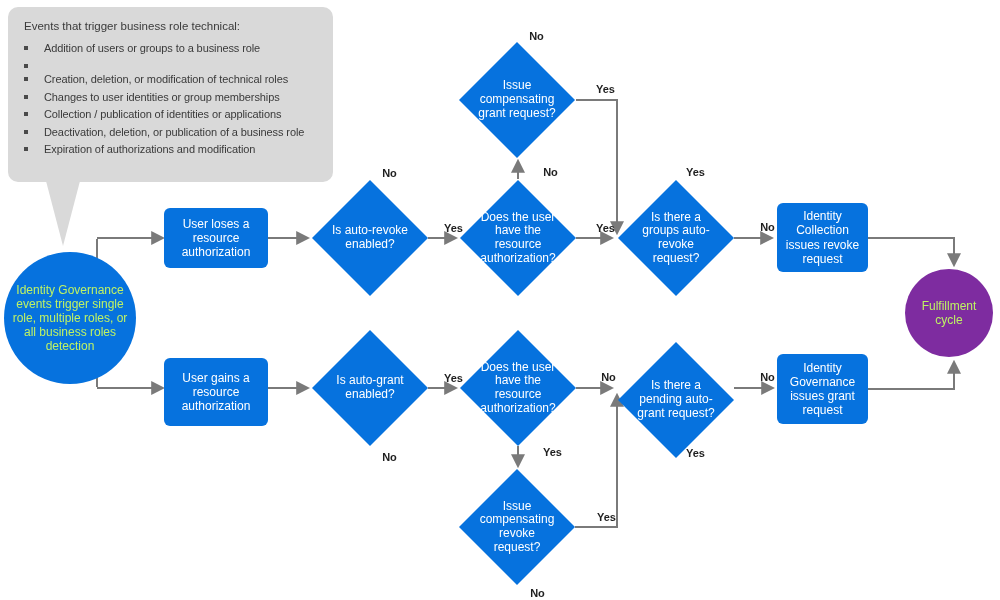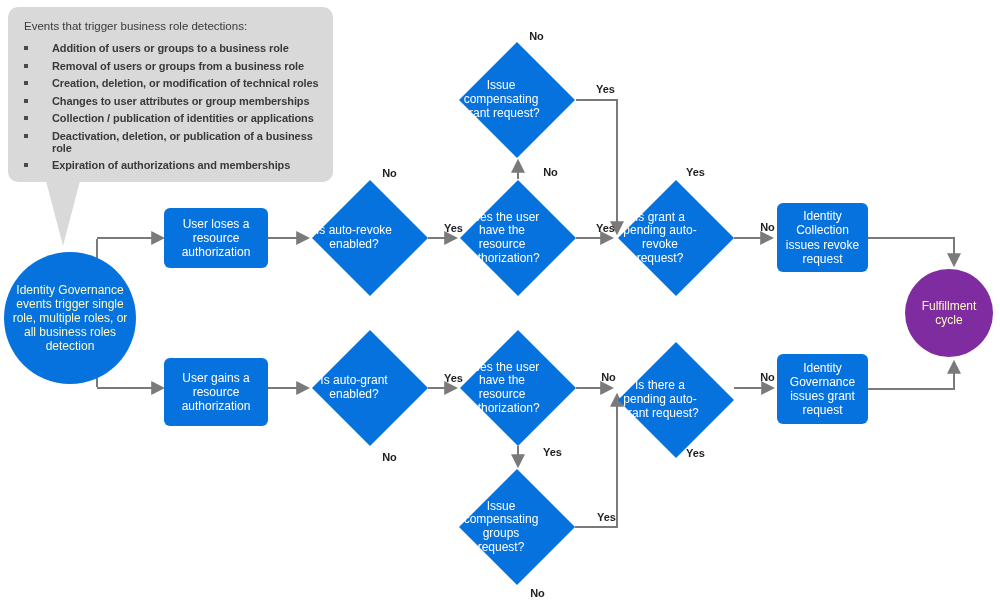--- a/index.html
+++ b/index.html
@@ -13,41 +13,41 @@
   .callout{
     position:absolute;left:8px;top:7px;width:325px;height:175px;
     background:#D9D9D9;border-radius:10px;padding:11px 14px 8px 16px;
     box-sizing:border-box;z-index:2;
   }
   .callout-tail{
     position:absolute;left:46px;top:181px;width:34px;height:65px;
     background:#D9D9D9;clip-path:polygon(0 0,100% 0,50% 100%);z-index:2;
   }
   .callout-title{font-size:11.5px;color:#3a3a3a;margin:2px 0 10px 0;}
-  .callout-item{display:flex;gap:24px;font-size:11px;color:#3a3a3a;margin-bottom:5.5px;letter-spacing:-0.1px;font-weight:bold;}
+  .callout-item{display:flex;gap:16px;font-size:11px;color:#3a3a3a;margin-bottom:5.5px;letter-spacing:-0.1px;}
   .bullet{width:4px;height:4px;background:#4a4a4a;margin-top:4px;flex:none;}
   
   .pbox{
     position:absolute;background:#0672DE;border-radius:6px;z-index:2;
     display:flex;align-items:center;justify-content:center;
     color:#fff;font-size:12px;line-height:1.18;text-align:center;
     padding:3px;box-sizing:border-box;
   }
   .pcircle{
     position:absolute;border-radius:50%;z-index:2;
     display:flex;align-items:center;justify-content:center;
-    color:#fef9c3;font-size:12px;line-height:1.18;text-align:center;
+    color:#bef264;font-size:12px;line-height:1.18;text-align:center;
   }
   .start{left:4px;top:252px;width:132px;height:132px;background:#0672DE;}
   .end{left:905px;top:269px;width:88px;height:88px;background:#7E2CA0;align-items:center;}
   .ctxt{width:116px;}
   .etxt{width:72px;}
   .diamond{
     position:absolute;width:116px;height:116px;z-index:2;
-    display:flex;align-items:center;justify-content:flex-start;
+    display:flex;align-items:center;justify-content:center;
   }
   .dshape{
     position:absolute;left:0;top:0;right:0;bottom:0;background:#0672DE;
     clip-path:polygon(50% 0,100% 50%,50% 100%,0 50%);
   }
   .dtxt{
     position:relative;z-index:1;color:#fff;font-size:12px;line-height:1.14;
     text-align:center;width:84px;
   }
   
@@ -82,48 +82,47 @@
       <path d="M428,388 L454,388" marker-end="url(#arr)"></path>
       <path d="M576,388 L610,388" marker-end="url(#arr)"></path>
       <path d="M518,446 L518,464" marker-end="url(#arr)"></path>
       <path d="M575,527 L617,527 L617,397" marker-end="url(#arr)"></path>
       <path d="M734,388 L771,388" marker-end="url(#arr)"></path>
       <path d="M868,389 L954,389 L954,364" marker-end="url(#arr)"></path>
     </g>
   </svg>
 
   <div class="callout">
-    <div class="callout-title">Events that trigger business role detections:</div>
+    <div class="callout-title">Events that trigger business role technical:</div>
     <div class="callout-item">
         <span class="bullet"></span>
         <span>Addition of users or groups to a business role</span>
       </div>
     <div class="callout-item">
         <span class="bullet"></span>
-        <span>Removal of users or groups from a business role</span>
       </div>
     <div class="callout-item">
         <span class="bullet"></span>
         <span>Creation, deletion, or modification of technical roles</span>
       </div>
     <div class="callout-item">
         <span class="bullet"></span>
-        <span>Changes to user attributes or group memberships</span>
+        <span>Changes to user identities or group memberships</span>
       </div>
     <div class="callout-item">
         <span class="bullet"></span>
         <span>Collection / publication of identities or applications</span>
       </div>
     <div class="callout-item">
         <span class="bullet"></span>
         <span>Deactivation, deletion, or publication of a business role</span>
       </div>
     <div class="callout-item">
         <span class="bullet"></span>
-        <span>Expiration of authorizations and memberships</span>
+        <span>Expiration of authorizations and modification</span>
       </div>
   </div>
   <div class="callout-tail"></div>
 
   <div class="pcircle start">
     <div class="ctxt">Identity Governance events trigger single role, multiple roles, or all business roles detection</div>
   </div>
 
   <div class="pbox" style="left:164px;top:208px;width:104px;height:60px;">
     <span>User loses a resource authorization</span>
@@ -139,21 +138,21 @@
     <div class="dtxt">Does the user have the resource authorization?</div>
   </div>
 
   <div class="diamond" style="left:459px;top:42px;">
     <div class="dshape"></div>
     <div class="dtxt">Issue compensating grant request?</div>
   </div>
 
   <div class="diamond" style="left:618px;top:180px;">
     <div class="dshape"></div>
-    <div class="dtxt">Is grant a pending auto-revoke request?</div>
+    <div class="dtxt">Is there a groups auto-revoke request?</div>
   </div>
 
   <div class="pbox" style="left:777px;top:203px;width:91px;height:69px;">
     <span>Identity Collection issues revoke request</span>
   </div>
 
   <div class="pbox" style="left:164px;top:358px;width:104px;height:68px;">
     <span>User gains a resource authorization</span>
   </div>
 
@@ -162,21 +161,21 @@
     <div class="dtxt">Is auto-grant enabled?</div>
   </div>
 
   <div class="diamond" style="left:460px;top:330px;">
     <div class="dshape"></div>
     <div class="dtxt">Does the user have the resource authorization?</div>
   </div>
 
   <div class="diamond" style="left:459px;top:469px;">
     <div class="dshape"></div>
-    <div class="dtxt">Issue compensating groups request?</div>
+    <div class="dtxt">Issue compensating revoke request?</div>
   </div>
 
   <div class="diamond" style="left:618px;top:342px;">
     <div class="dshape"></div>
     <div class="dtxt">Is there a pending auto-grant request?</div>
   </div>
 
   <div class="pbox" style="left:777px;top:354px;width:91px;height:70px;">
     <span>Identity Governance issues grant request</span>
   </div>

